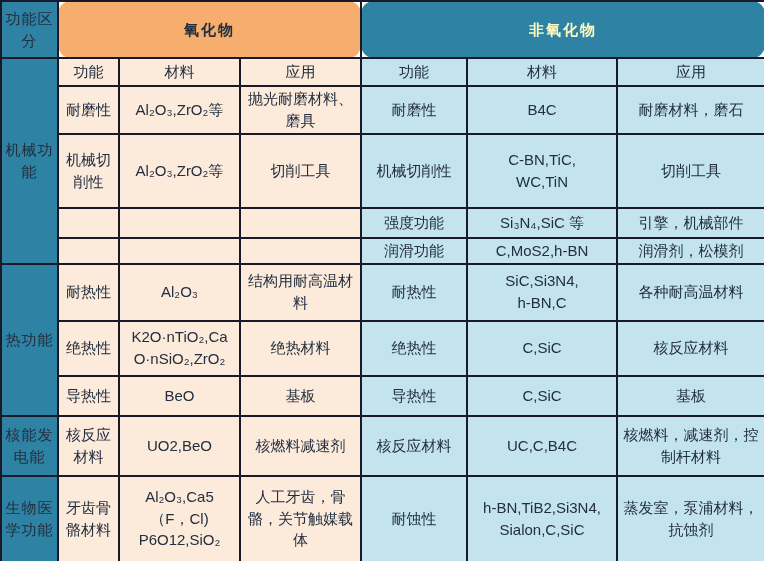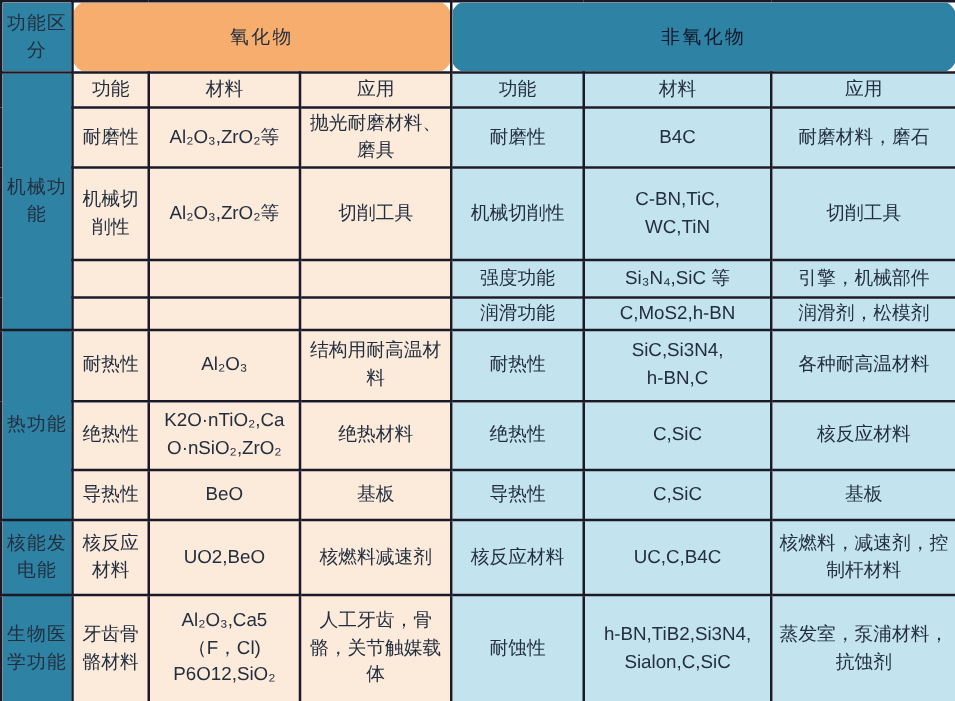--- a/index.html
+++ b/index.html
@@ -37,28 +37,28 @@
   td.corner, td.cat {
     background: #2e82a3;
     color: #0f2a47;
     font-weight: normal;
     font-size: 16px;
     letter-spacing: 1px;
     line-height: 1.5;
   }
   
   td.ghead {
-    font-weight: normal;
+    font-weight: bold;
     font-size: 17px;
     color: #14304e;
     letter-spacing: 2px;
     border-radius: 13px;
   }
   td.ghead.ox { background: #f7ad6d; }
-  td.ghead.nox { background: #2e82a3; color: #0f172a; }
+  td.ghead.nox { background: #2e82a3; color: #fef9c3; }
   
   td.sub { font-size: 15px; }
   
   td.oxc  { background: #fceadb; }
   td.noxc { background: #c3e4ee; }
   td.chem { font-size: 16px; }
 </style>
 </head>
 <body>
 

